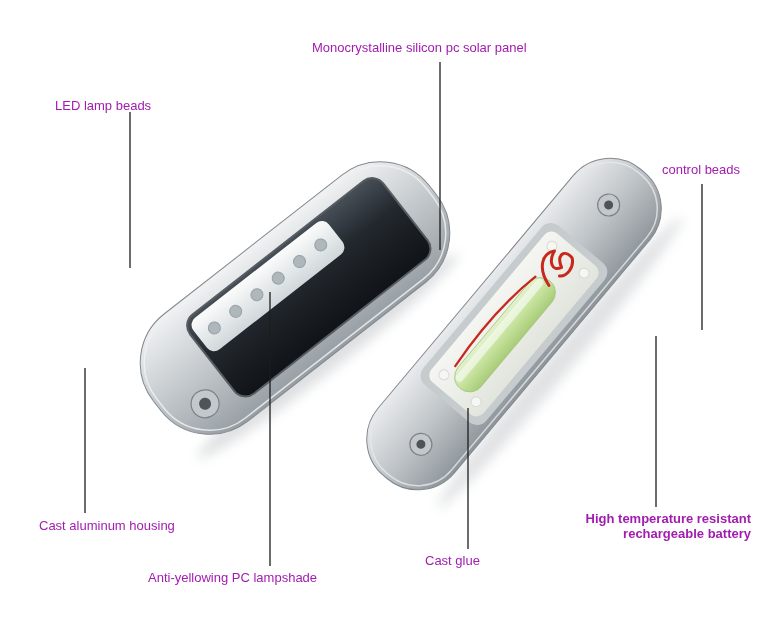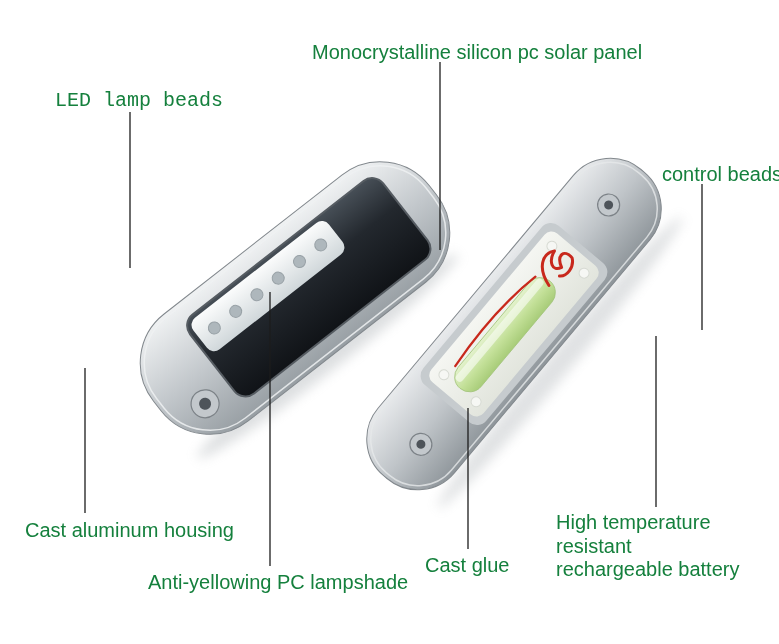--- a/index.html
+++ b/index.html
@@ -7,29 +7,30 @@
     position: relative;
     width: 779px;
     height: 644px;
     background: #ffffff;
     overflow: hidden;
     font-family: "Liberation Sans", sans-serif;
   }
   #scene { position:absolute; left:0; top:0; }
   .label {
     position: absolute;
-    font-size: 20px;
-    color: #15803d;
+    font-size: 13px;
+    color: #a21caf;
     white-space: nowrap;
     line-height: 1.2;
   }
   .label.multiline {
     white-space: normal;
-    text-align: left;
+    text-align: right;
     line-height: 1.18;
+    font-weight: bold;
   }
   .leader {
     stroke: #1c1c1c;
     stroke-width: 1.3;
     stroke-linecap: butt;
   }
 </style>
 </head>
 <body>
 
@@ -112,24 +113,24 @@
     <line class="leader" x1="440" y1="62" x2="440" y2="250"></line>
     <line class="leader" x1="702" y1="184" x2="702" y2="330"></line>
     <line class="leader" x1="85" y1="368" x2="85" y2="513"></line>
     <line class="leader" x1="270" y1="292" x2="270" y2="566"></line>
     <line class="leader" x1="468" y1="408" x2="468" y2="549"></line>
     <line class="leader" x1="656" y1="336" x2="656" y2="507"></line>
   </svg>
 
   <div class="label" style="left:312px; top:40px;">Monocrystalline silicon pc solar panel</div>
 
-  <div class="label" style="left:55px; top:89px;font-family:Liberation Mono, monospace;">LED lamp beads</div>
+  <div class="label" style="left:55px; top:98px;">LED lamp beads</div>
 
   <div class="label" style="left:662px; top:162px;">control beads</div>
 
-  <div class="label" style="left:25px; top:518px;">Cast aluminum housing</div>
+  <div class="label" style="left:39px; top:518px;">Cast aluminum housing</div>
 
   <div class="label" style="left:148px; top:570px;text-align:center;">Anti-yellowing PC lampshade</div>
 
   <div class="label" style="left:425px; top:553px;">Cast glue</div>
 
   <div class="label multiline" style="left:556px; top:511px; width:195px;">High temperature resistant rechargeable battery</div>
 </div>
 
 </body></html>

